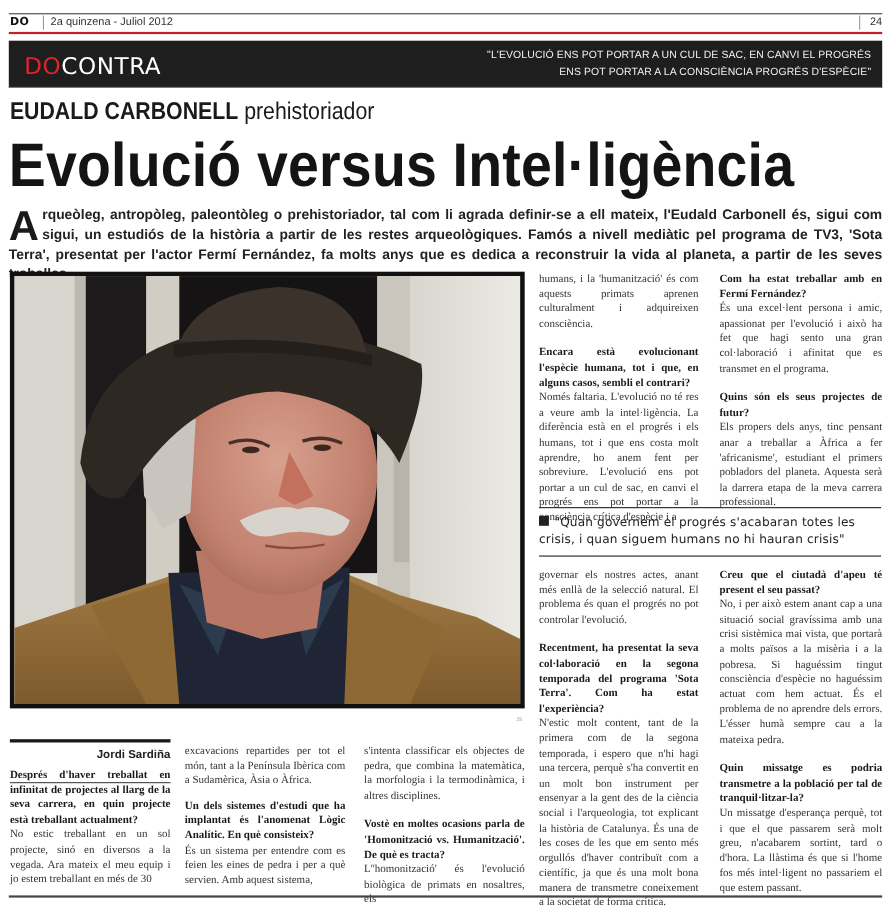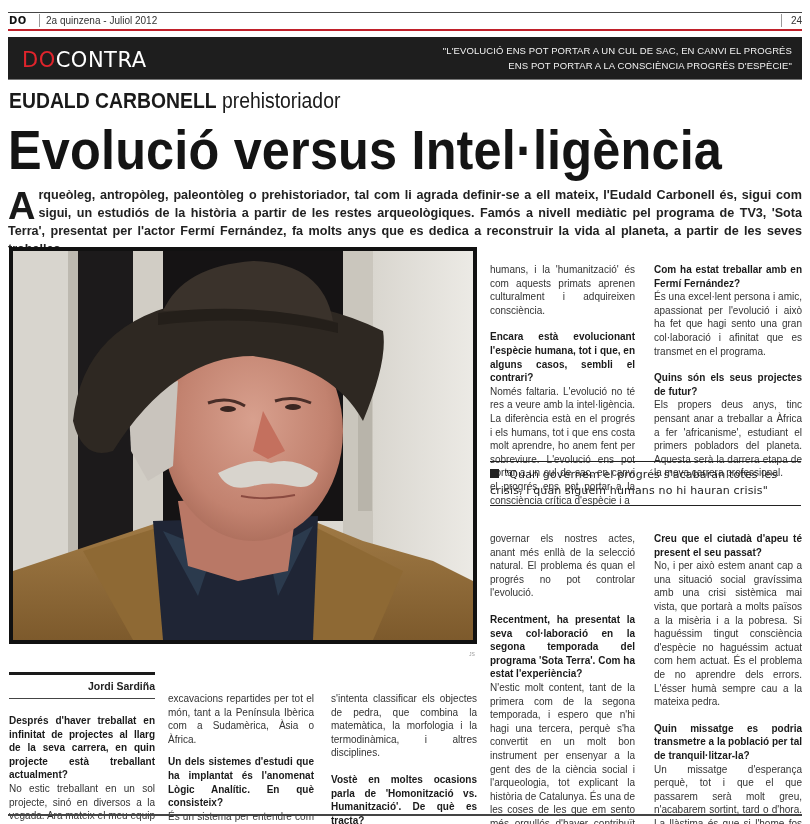--- a/index.html
+++ b/index.html
@@ -29,31 +29,31 @@
 
   .lead { position: absolute; left: 8px; top: 186px; width: 794px; font-family: "Liberation Sans", sans-serif; font-weight: bold; font-size: 12.6px; line-height: 18px; color: #222; text-align: justify; }
   .lead .dropcap { float: left; font-size: 38px; line-height: 32px; margin: 4px 3px 0 0; font-weight: bold; color: #1a1a1a; }
 
   
   .photo { position: absolute; left: 9px; top: 247px; width: 468px; height: 397px; background: #111; padding: 4px; }
   .photo svg { display: block; width: 100%; height: 100%; }
   .credit { position: absolute; left: 469px; top: 651px; font-size: 5px; color: #999; }
 
   
-  .col { position: absolute; font-family: Liberation Sans, sans-serif; font-size: 10px; line-height: 13.6px; color: #333; text-align: justify; hyphens: manual; margin-top: 16px; }
+  .col { position: absolute; font-family: Liberation Serif, serif; font-size: 10px; line-height: 13.6px; color: #333; text-align: justify; hyphens: manual; }
   .col p { margin-bottom: 13px; }
   .col .q { font-weight: bold; color: #1a1a1a; display: block; }
   .col .a { display: block; }
 
   .pull { position: absolute; left: 490px; top: 461px; width: 311px; border-top: 1px solid #222; border-bottom: 1px solid #222; padding: 5px 0 6px 0; font-family: "DejaVu Sans", sans-serif; font-size: 11px; line-height: 16px; color: #222; font-weight: bold; }
   .pull .sq { display: inline-block; width: 9px; height: 9px; background: #222; margin-right: 5px; vertical-align: 0px; }
   .pull .txt { font-weight: normal; font-family: "DejaVu Sans", sans-serif; letter-spacing: 0.15px; }
 
   .byline-top { position: absolute; left: 9px; top: 672px; width: 146px; height: 3px; background: #1a1a1a; }
-  .byline { position: absolute; left: 9px; top: 680px; width: 146px; text-align: right; font-family: "Liberation Sans", sans-serif; font-weight: bold; font-size: 10.5px; color: #222; padding-bottom: 6px; border-bottom: 1px solid #444; transform-origin: right; }
+  .byline { position: absolute; left: 9px; top: 680px; width: 146px; text-align: right; font-family: "Liberation Sans", sans-serif; font-weight: bold; font-size: 10.5px; color: #222; padding-bottom: 19px; border-bottom: 1px solid #444; transform-origin: right; }
 
   .bottomrule { position: absolute; left: 8px; top: 814px; width: 794px; height: 2px; background: #444; }
 </style>
 </head>
 <body>
 
 <div class="runhead">
   <span class="brand">DO</span>
   <span class="sep"></span>
   <span class="issue">2a quinzena - Juliol 2012</span>
@@ -160,21 +160,21 @@
     </p>
 </div>
 
 <div class="col" style="left:654px; top:247px; width:148px;">
   <p>
       <span class="q">Com ha estat treballar amb en Fermí Fernández?</span>
       <span class="a">És una excel·lent persona i amic, apassionat per l'evolució i això ha fet que hagi sento una gran col·laboració i afinitat que es transmet en el programa.</span>
     </p>
   <p style="margin-bottom:0">
       <span class="q">Quins són els seus projectes de futur?</span>
-      <span class="a">Els propers deus anys, tinc pensant anar a treballar a Àfrica a fer 'africanisme', estudiant el primers pobladors del planeta. Aquesta serà la darrera etapa de la meva carrera professional.</span>
+      <span class="a">Els propers dels anys, tinc pensant anar a treballar a Àfrica a fer 'africanisme', estudiant el primers pobladors del planeta. Aquesta serà la darrera etapa de la meva carrera professional.</span>
     </p>
 </div>
 
 <div class="pull">
   <span class="sq"></span><span class="txt">"Quan governem el progrés s'acabaran totes les crisis, i quan siguem humans no hi hauran crisis"</span>
 </div>
 
 <div class="col" style="left:490px; top:516px; width:145px;">
   <p>
       <span class="a">governar els nostres actes, anant més enllà de la selecció natural. El problema és quan el progrés no pot controlar l'evolució.</span>

